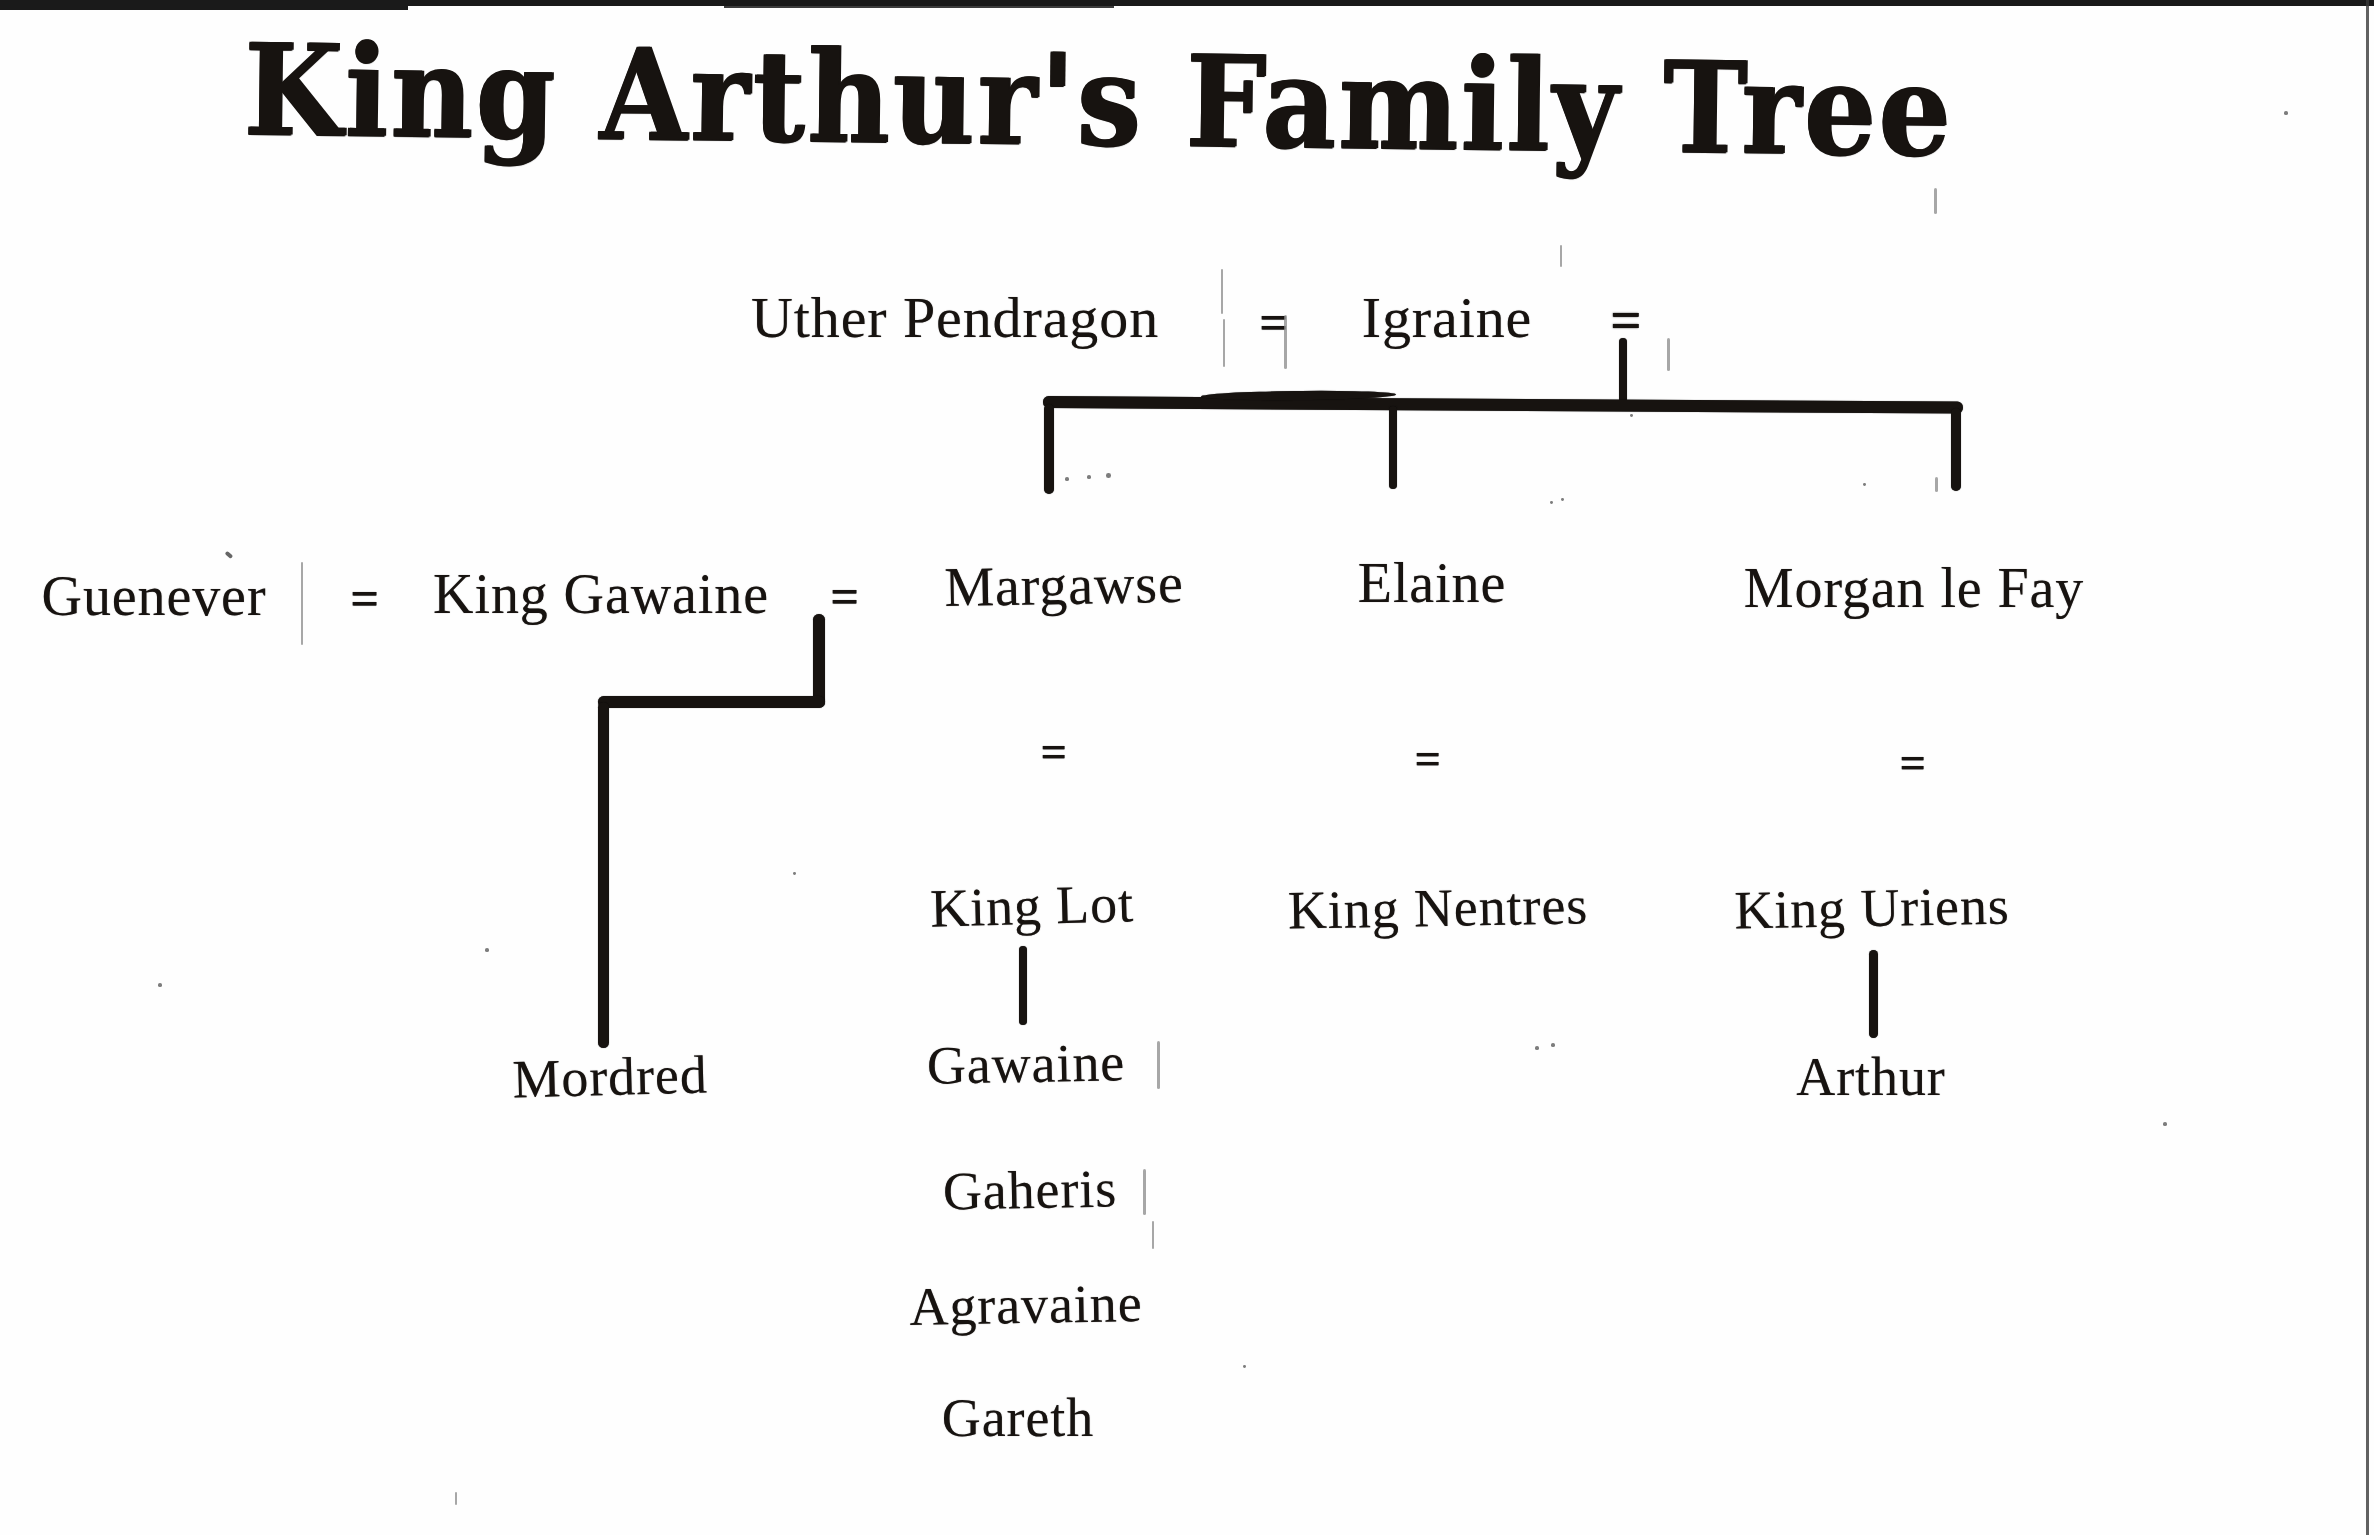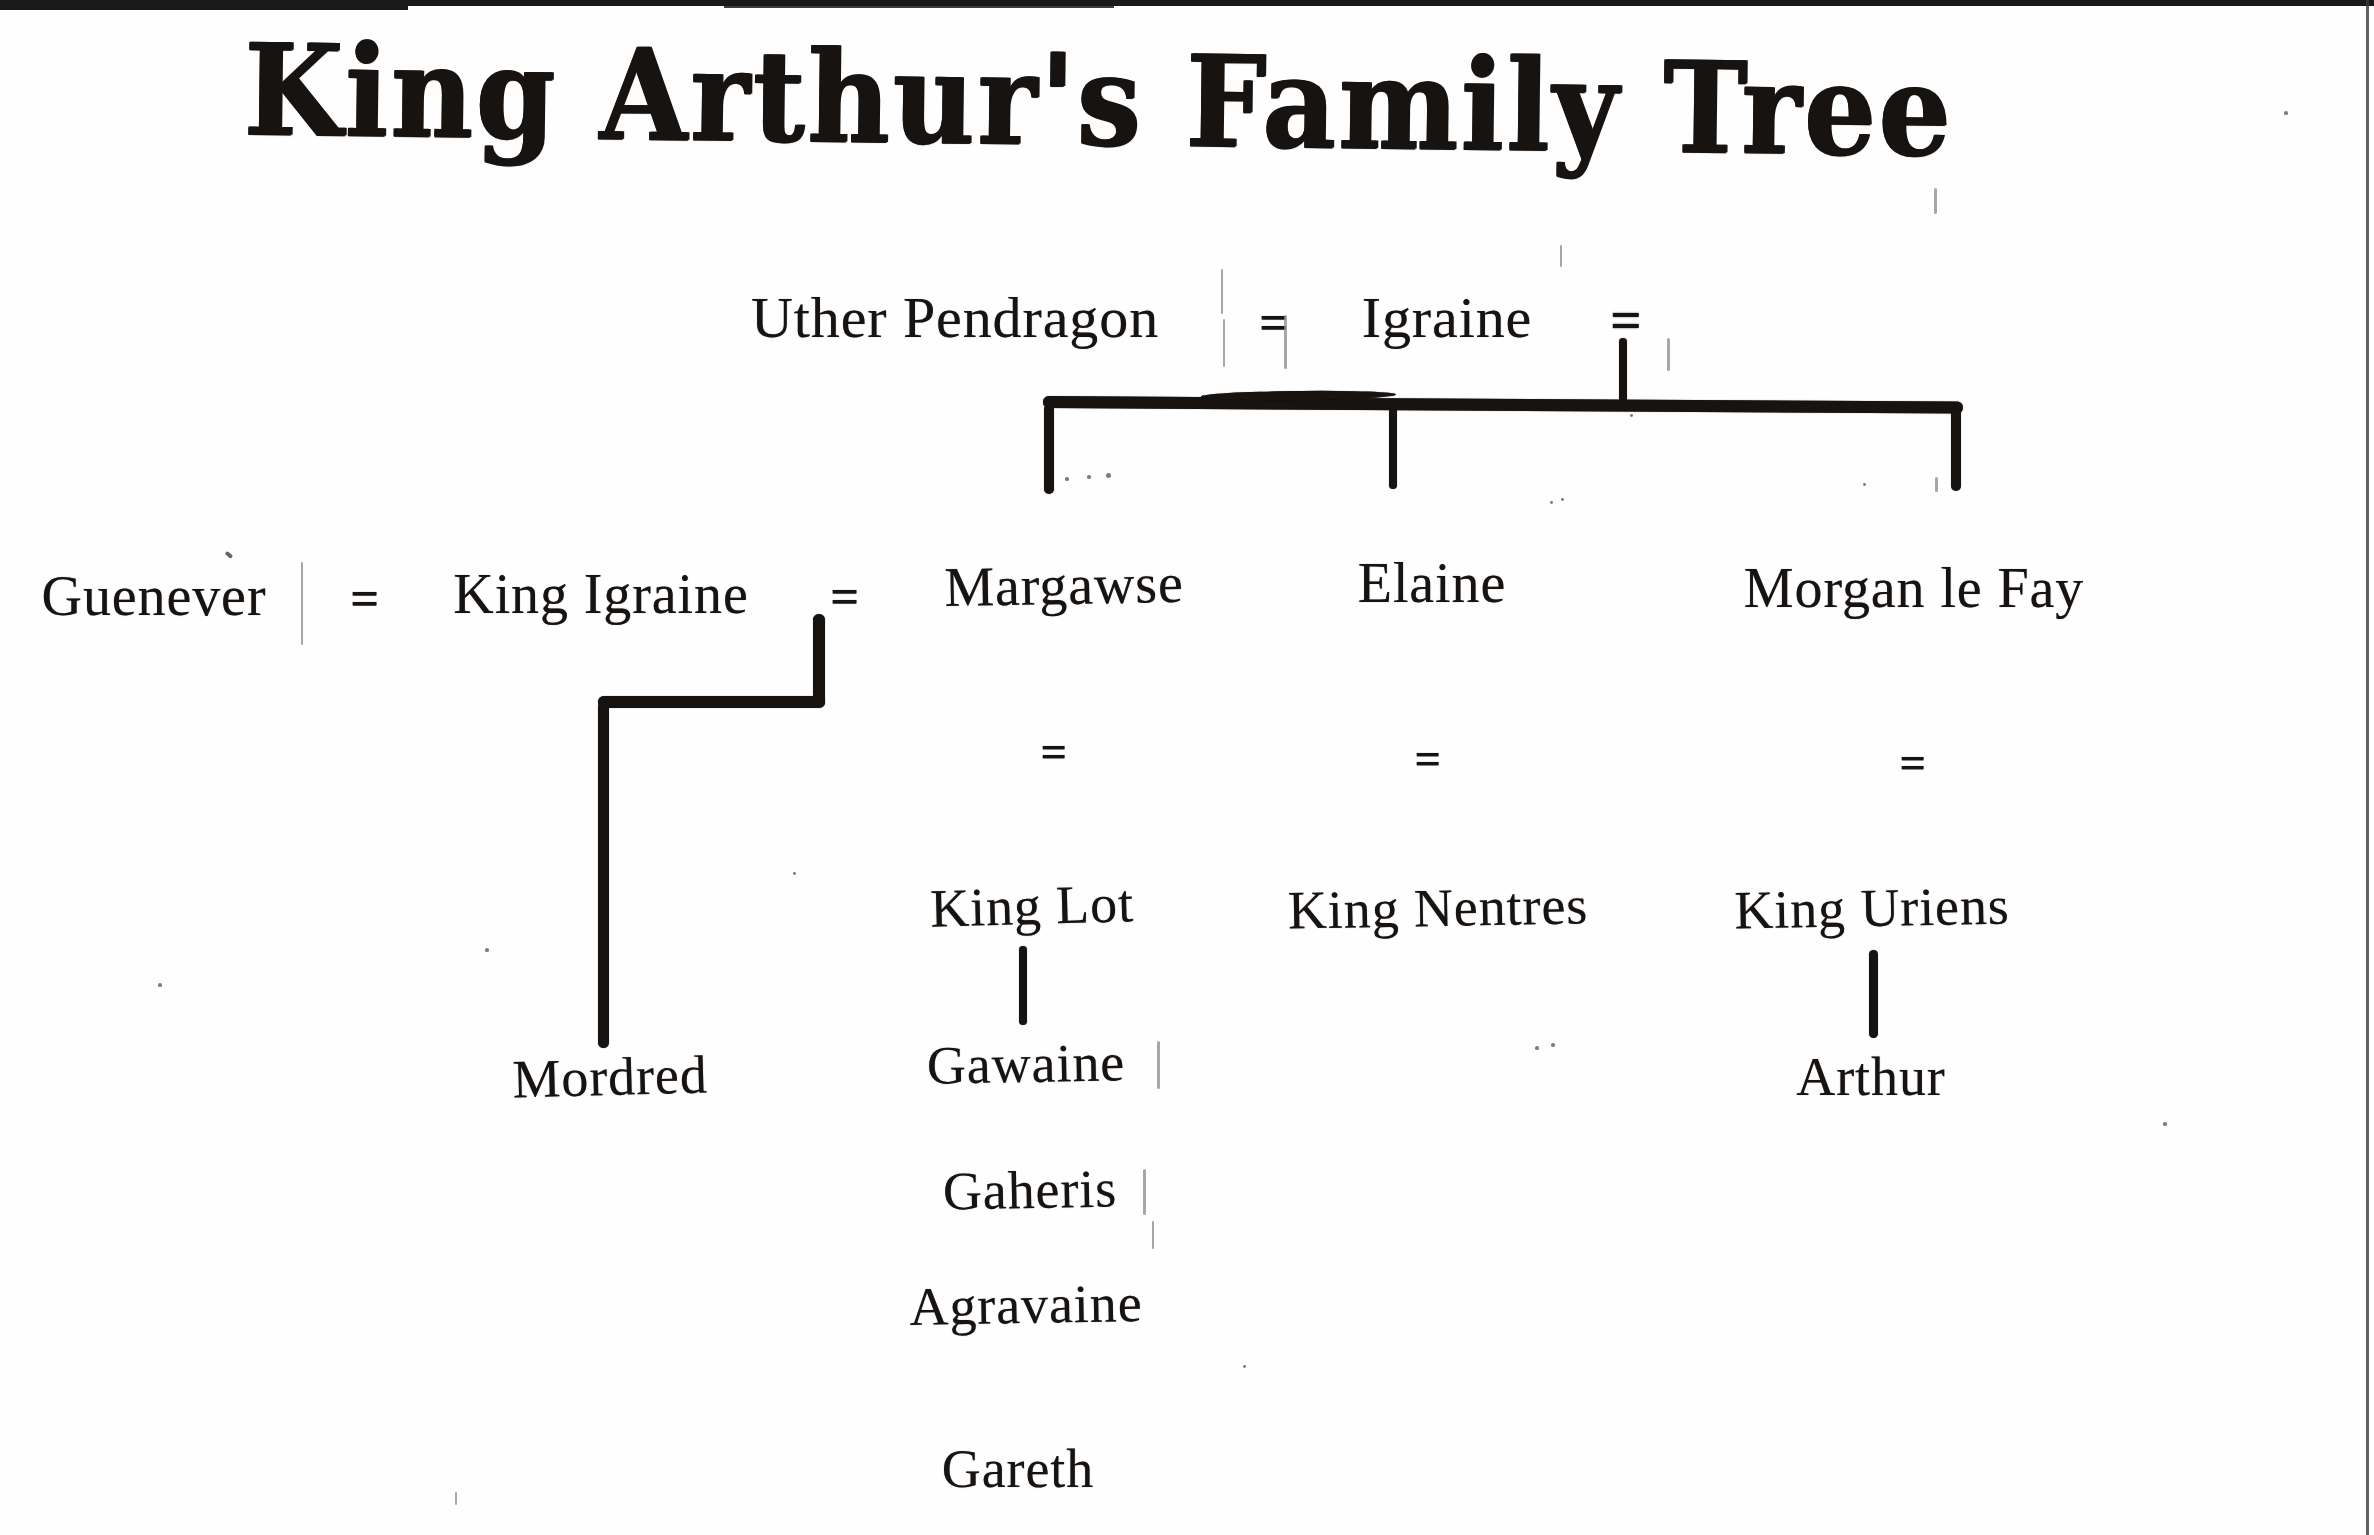--- a/index.html
+++ b/index.html
@@ -79,21 +79,21 @@
 
   <div class="line" style="left:1619px;top:338px;width:8.3px;height:65px;"></div>
   <div class="line" style="left:1043px;top:396px;width:920px;height:12px;transform:rotate(0.35deg);transform-origin:left center;"></div>
   <div class="line" style="left:1201px;top:391px;width:195px;height:9.3px;border-radius:50%;transform:rotate(-0.6deg);"></div>
   <div class="line" style="left:1044px;top:404px;width:10.2px;height:90px;"></div>
   <div class="line" style="left:1389px;top:406px;width:8.3px;height:83px;"></div>
   <div class="line" style="left:1951px;top:408px;width:10.2px;height:83px;"></div>
 
   <div class="label gen2" style="left:154px;top:568px;">Guenever</div>
   <div class="label eq" style="left:365px;top:573px;">=</div>
-  <div class="label gen2" style="left:601px;top:566px;">King Igraine</div>
+  <div class="label gen2" style="left:601px;top:566px;">King Gawaine</div>
   <div class="label eq" style="left:845px;top:571px;">=</div>
   <div class="label gen2 tilt-1" style="left:1064px;top:557px;">Margawse</div>
   <div class="label gen2" style="left:1432px;top:555px;">Elaine</div>
   <div class="label gen2" style="left:1902px;top:560px;margin-left:12px;">Morgan le Fay</div>
 
   <div class="line" style="left:813px;top:614px;width:12px;height:93px;"></div>
   <div class="line" style="left:598px;top:696px;width:227px;height:12px;"></div>
   <div class="line" style="left:598px;top:702px;width:11px;height:346px;"></div>
 
   <div class="label eq eq-small" style="left:1054px;top:729px;">=</div>
@@ -105,21 +105,21 @@
   <div class="label gen3 tilt-1" style="left:1872px;top:881px;">King Uriens</div>
 
   <div class="line" style="left:1019px;top:946px;width:8.3px;height:79px;"></div>
   <div class="line" style="left:1869px;top:950px;width:9.3px;height:88px;"></div>
 
   <div class="label gen3 tilt-15" style="left:610px;top:1050px;">Mordred</div>
   <div class="label gen3 tilt-1" style="left:1026px;top:1037px;">Gawaine</div>
   <div class="label gen3" style="left:1871px;top:1050px;">Arthur</div>
   <div class="label gen3 tilt-1" style="left:1030px;top:1163px;">Gaheris</div>
   <div class="label gen3 tilt-1" style="left:1026px;top:1278px;">Agravaine</div>
-  <div class="label gen3" style="left:1018px;top:1442px;">Gareth</div>
+  <div class="label gen3" style="left:1018px;top:1391px;">Gareth</div>
 
   <div class="crease" style="left:1221px;top:269px;width:1.9px;height:45px;"></div>
   <div class="crease" style="left:1223px;top:319px;width:1.9px;height:48px;"></div>
   <div class="crease" style="left:1284px;top:315px;width:2.8px;height:54px;"></div>
   <div class="crease" style="left:1560px;top:245px;width:1.9px;height:22px;"></div>
   <div class="crease" style="left:1667px;top:338px;width:2.8px;height:33px;"></div>
   <div class="crease" style="left:301px;top:562px;width:1.9px;height:83px;"></div>
   <div class="crease" style="left:1934px;top:188px;width:2.8px;height:26px;"></div>
   <div class="crease" style="left:1157px;top:1041px;width:2.8px;height:48px;"></div>
   <div class="crease" style="left:1143px;top:1169px;width:2.8px;height:46px;"></div>

